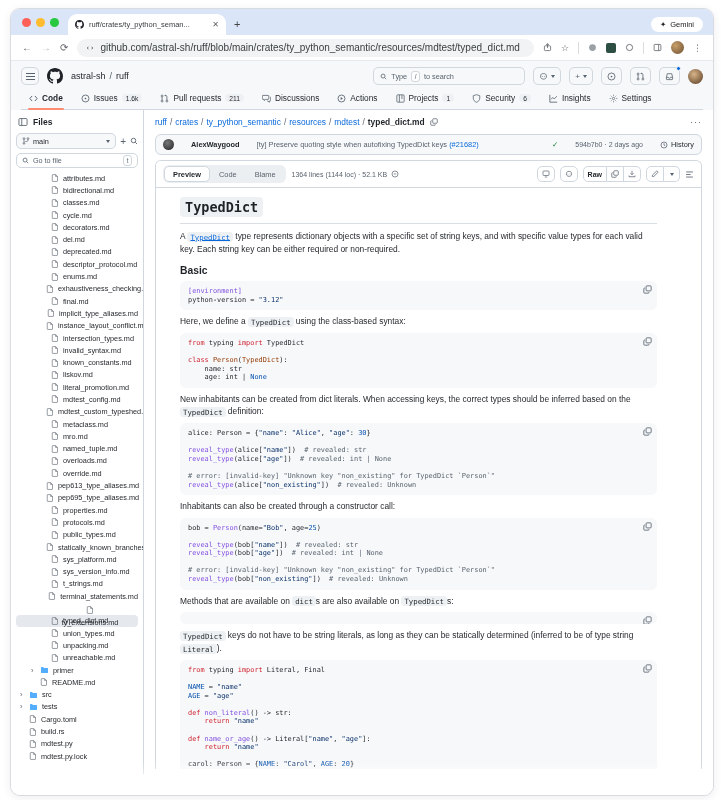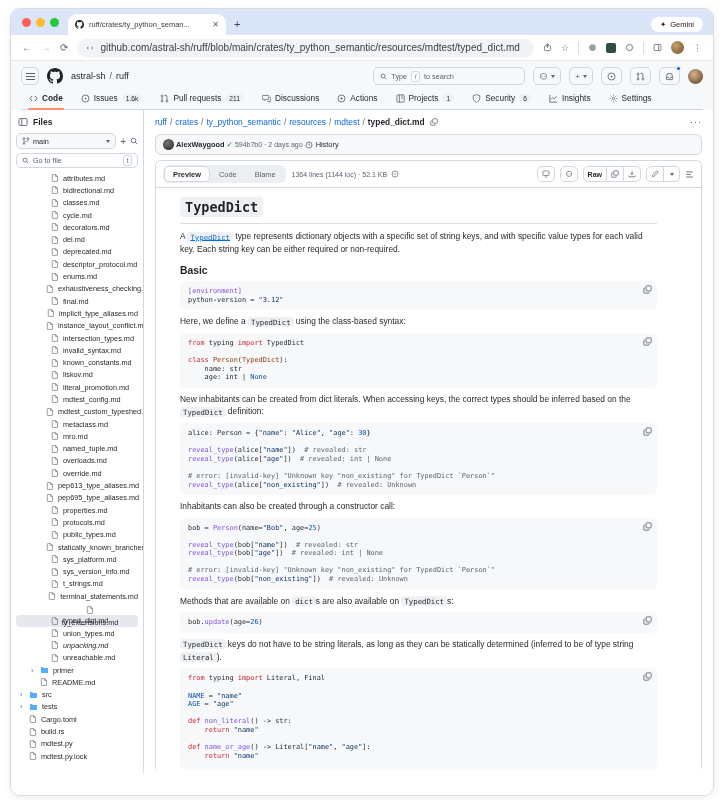--- a/index.html
+++ b/index.html
@@ -88,21 +88,21 @@
     border-right:2.6px solid transparent; border-top:3.4px solid #59636e; }
 
   
   .content { flex:1; padding:4px 11px 0; overflow:hidden; }
   .bc-row { display:flex; align-items:center; gap:3px; font-size:8.4px; height:16px; }
   .bc-row a { color:#0969da; text-decoration:none; }
   .bc-sep { color:#59636e; }
   .bc-file { font-weight:700; }
   .kebab { margin-left:auto; color:#59636e; font-size:9px; letter-spacing:1px;}
   .commit-bar { margin-top:4px; height:21px; border:1px solid #d0d7de; border-radius:6px;
-    background:#f6f8fa; display:flex; align-items:center; gap:2px; padding:0 7px; font-size:7.4px;}
+    background:#f6f8fa; display:flex; align-items:center; gap:17px; padding:0 7px; font-size:7.4px;}
   .commit-avatar { width:11px; height:11px; border-radius:50%;
     background:radial-gradient(circle at 40% 35%, #777, #222); flex:none;}
   .commit-author { font-weight:700; }
   .commit-msg { color:#59636e; white-space:nowrap; overflow:hidden; flex:1; }
   .commit-msg a { color:#0969da; text-decoration:none; }
   .check { color:#1a7f37; font-size:7.5px; }
   .commit-meta { color:#59636e; font-size:7px; white-space:nowrap;}
   .history { display:flex; gap:3px; align-items:center; font-size:7.4px; color:#1f2328; white-space:nowrap;}
 
   .filebox { margin-top:5px; border:1px solid #d0d7de; border-radius:6px 6px 0 0; border-bottom:none;
@@ -777,21 +777,21 @@
           <div class="tree-row" style="padding-left: 26px;">
             <span class="chev"></span>
             <span>
               <svg width="8" height="8" viewBox="0 0 16 16" fill="none" stroke="#636c76" stroke-width="1.3">
                 <path d="M3.5 1.2h5.8L13 4.9v9a1 1 0 0 1-1 1H3.5a1 1 0 0 1-1-1V2.2a1 1 0 0 1 1-1Z"></path>
                 <path d="M9.2 1.2v3.7H13"></path>
               </svg>
             </span>
             <span>union_types.md</span>
           </div>
-          <div class="tree-row" style="padding-left: 26px; font-style: italic;">
+          <div class="tree-row" style="padding-left: 26px;">
             <span class="chev"></span>
             <span>
               <svg width="8" height="8" viewBox="0 0 16 16" fill="none" stroke="#636c76" stroke-width="1.3">
                 <path d="M3.5 1.2h5.8L13 4.9v9a1 1 0 0 1-1 1H3.5a1 1 0 0 1-1-1V2.2a1 1 0 0 1 1-1Z"></path>
                 <path d="M9.2 1.2v3.7H13"></path>
               </svg>
             </span>
             <span>unpacking.md</span>
           </div>
           <div class="tree-row" style="padding-left: 26px;">
@@ -904,20 +904,21 @@
               <rect x="5.5" y="1.5" width="9" height="9" rx="1.5"></rect>
               <path d="M3.5 5.5h-1a1 1 0 0 0-1 1v7a1 1 0 0 0 1 1h7a1 1 0 0 0 1-1v-1"></path>
             </svg>
         </span>
         <span class="kebab">···</span>
       </div>
 
       <div class="commit-bar">
         <span class="commit-avatar"></span>
         <span class="commit-author">AlexWaygood</span>
+        <span class="commit-msg"><span>[ty] Preserve quoting style when autofixing TypedDict keys </span><a>(#21682)</a></span>
         <span class="check">✓</span>
         <span class="commit-meta">594b7b0 · 2 days ago</span>
         <span class="history">
           <svg width="8" height="8" viewBox="0 0 16 16" fill="none" stroke="#59636e" stroke-width="1.5">
               <circle cx="8" cy="8" r="6"></circle>
               <path d="M8 4.5V8l2.5 1.5"></path>
             </svg>
           <span>History</span>
         </span>
       </div>
@@ -998,21 +999,21 @@
             <pre class="code"><div class="code-line"><span class="t-plain">alice: Person = {</span><span class="t-str">"name"</span><span class="t-plain">: </span><span class="t-str">"Alice"</span><span class="t-plain">, </span><span class="t-str">"age"</span><span class="t-plain">: </span><span class="t-num">30</span><span class="t-plain">}</span></div><div class="code-line">&nbsp;</div><div class="code-line"><span class="t-fn">reveal_type</span><span class="t-plain">(alice[</span><span class="t-str">"name"</span><span class="t-plain">])  </span><span class="t-cmt"># revealed: str</span></div><div class="code-line"><span class="t-fn">reveal_type</span><span class="t-plain">(alice[</span><span class="t-str">"age"</span><span class="t-plain">])  </span><span class="t-cmt"># revealed: int | None</span></div><div class="code-line">&nbsp;</div><div class="code-line"><span class="t-cmt"># error: [invalid-key] "Unknown key "non_existing" for TypedDict `Person`"</span></div><div class="code-line"><span class="t-fn">reveal_type</span><span class="t-plain">(alice[</span><span class="t-str">"non_existing"</span><span class="t-plain">])  </span><span class="t-cmt"># revealed: Unknown</span></div><span class="copy-btn"><svg width="9" height="9" viewBox="0 0 16 16" fill="none" stroke="#59636e" stroke-width="1.5">
                   <rect x="5.5" y="1.5" width="9" height="9" rx="1.5"></rect>
                   <path d="M3.5 5.5h-1a1 1 0 0 0-1 1v7a1 1 0 0 0 1 1h7a1 1 0 0 0 1-1v-1"></path>
                 </svg></span></pre>
             <p class="md-p">Inhabitants can also be created through a constructor call:</p>
             <pre class="code"><div class="code-line"><span class="t-plain">bob = </span><span class="t-fn">Person</span><span class="t-plain">(name=</span><span class="t-str">"Bob"</span><span class="t-plain">, age=</span><span class="t-num">25</span><span class="t-plain">)</span></div><div class="code-line">&nbsp;</div><div class="code-line"><span class="t-fn">reveal_type</span><span class="t-plain">(bob[</span><span class="t-str">"name"</span><span class="t-plain">])  </span><span class="t-cmt"># revealed: str</span></div><div class="code-line"><span class="t-fn">reveal_type</span><span class="t-plain">(bob[</span><span class="t-str">"age"</span><span class="t-plain">])  </span><span class="t-cmt"># revealed: int | None</span></div><div class="code-line">&nbsp;</div><div class="code-line"><span class="t-cmt"># error: [invalid-key] "Unknown key "non_existing" for TypedDict `Person`"</span></div><div class="code-line"><span class="t-fn">reveal_type</span><span class="t-plain">(bob[</span><span class="t-str">"non_existing"</span><span class="t-plain">])  </span><span class="t-cmt"># revealed: Unknown</span></div><span class="copy-btn"><svg width="9" height="9" viewBox="0 0 16 16" fill="none" stroke="#59636e" stroke-width="1.5">
                   <rect x="5.5" y="1.5" width="9" height="9" rx="1.5"></rect>
                   <path d="M3.5 5.5h-1a1 1 0 0 0-1 1v7a1 1 0 0 0 1 1h7a1 1 0 0 0 1-1v-1"></path>
                 </svg></span></pre>
             <p class="md-p">Methods that are available on <code>dict</code>s are also available on <code>TypedDict</code>s:</p>
-            <pre class="code"><div class="code-line"><span class="t-plain">bob.</span><span class="t-fn">update</span><span class="t-plain">(age=</span><span class="t-num">26</span><span class="t-plain">)</span></div><span class="copy-btn"><svg width="9" height="9" viewBox="0 0 16 16" fill="none" stroke="#59636e" stroke-width="1.5">
+            <pre class="code"><span class="copy-btn"><svg width="9" height="9" viewBox="0 0 16 16" fill="none" stroke="#59636e" stroke-width="1.5">
                   <rect x="5.5" y="1.5" width="9" height="9" rx="1.5"></rect>
                   <path d="M3.5 5.5h-1a1 1 0 0 0-1 1v7a1 1 0 0 0 1 1h7a1 1 0 0 0 1-1v-1"></path>
                 </svg></span></pre>
             <p class="md-p"><code>TypedDict</code> keys do not have to be string literals, as long as they can be statically determined (inferred to be of type string <code>Literal</code>).</p>
             <pre class="code"><div class="code-line"><span class="t-kw">from</span><span class="t-plain"> typing </span><span class="t-kw">import</span><span class="t-plain"> Literal, Final</span></div><div class="code-line">&nbsp;</div><div class="code-line"><span class="t-const">NAME</span><span class="t-plain"> = </span><span class="t-str">"name"</span></div><div class="code-line"><span class="t-const">AGE</span><span class="t-plain"> = </span><span class="t-str">"age"</span></div><div class="code-line">&nbsp;</div><div class="code-line"><span class="t-kw">def</span><span class="t-plain"> </span><span class="t-fn">non_literal</span><span class="t-plain">() -&gt; str:</span></div><div class="code-line"><span class="t-plain">    </span><span class="t-kw">return</span><span class="t-plain"> </span><span class="t-str">"name"</span></div><div class="code-line">&nbsp;</div><div class="code-line"><span class="t-kw">def</span><span class="t-plain"> </span><span class="t-fn">name_or_age</span><span class="t-plain">() -&gt; Literal[</span><span class="t-str">"name"</span><span class="t-plain">, </span><span class="t-str">"age"</span><span class="t-plain">]:</span></div><div class="code-line"><span class="t-plain">    </span><span class="t-kw">return</span><span class="t-plain"> </span><span class="t-str">"name"</span></div><div class="code-line">&nbsp;</div><div class="code-line"><span class="t-plain">carol: Person = {</span><span class="t-const">NAME</span><span class="t-plain">: </span><span class="t-str">"Carol"</span><span class="t-plain">, </span><span class="t-const">AGE</span><span class="t-plain">: </span><span class="t-num">20</span><span class="t-plain">}</span></div><span class="copy-btn"><svg width="9" height="9" viewBox="0 0 16 16" fill="none" stroke="#59636e" stroke-width="1.5">
                   <rect x="5.5" y="1.5" width="9" height="9" rx="1.5"></rect>
                   <path d="M3.5 5.5h-1a1 1 0 0 0-1 1v7a1 1 0 0 0 1 1h7a1 1 0 0 0 1-1v-1"></path>
                 </svg></span></pre>
           </article>
       </div>

